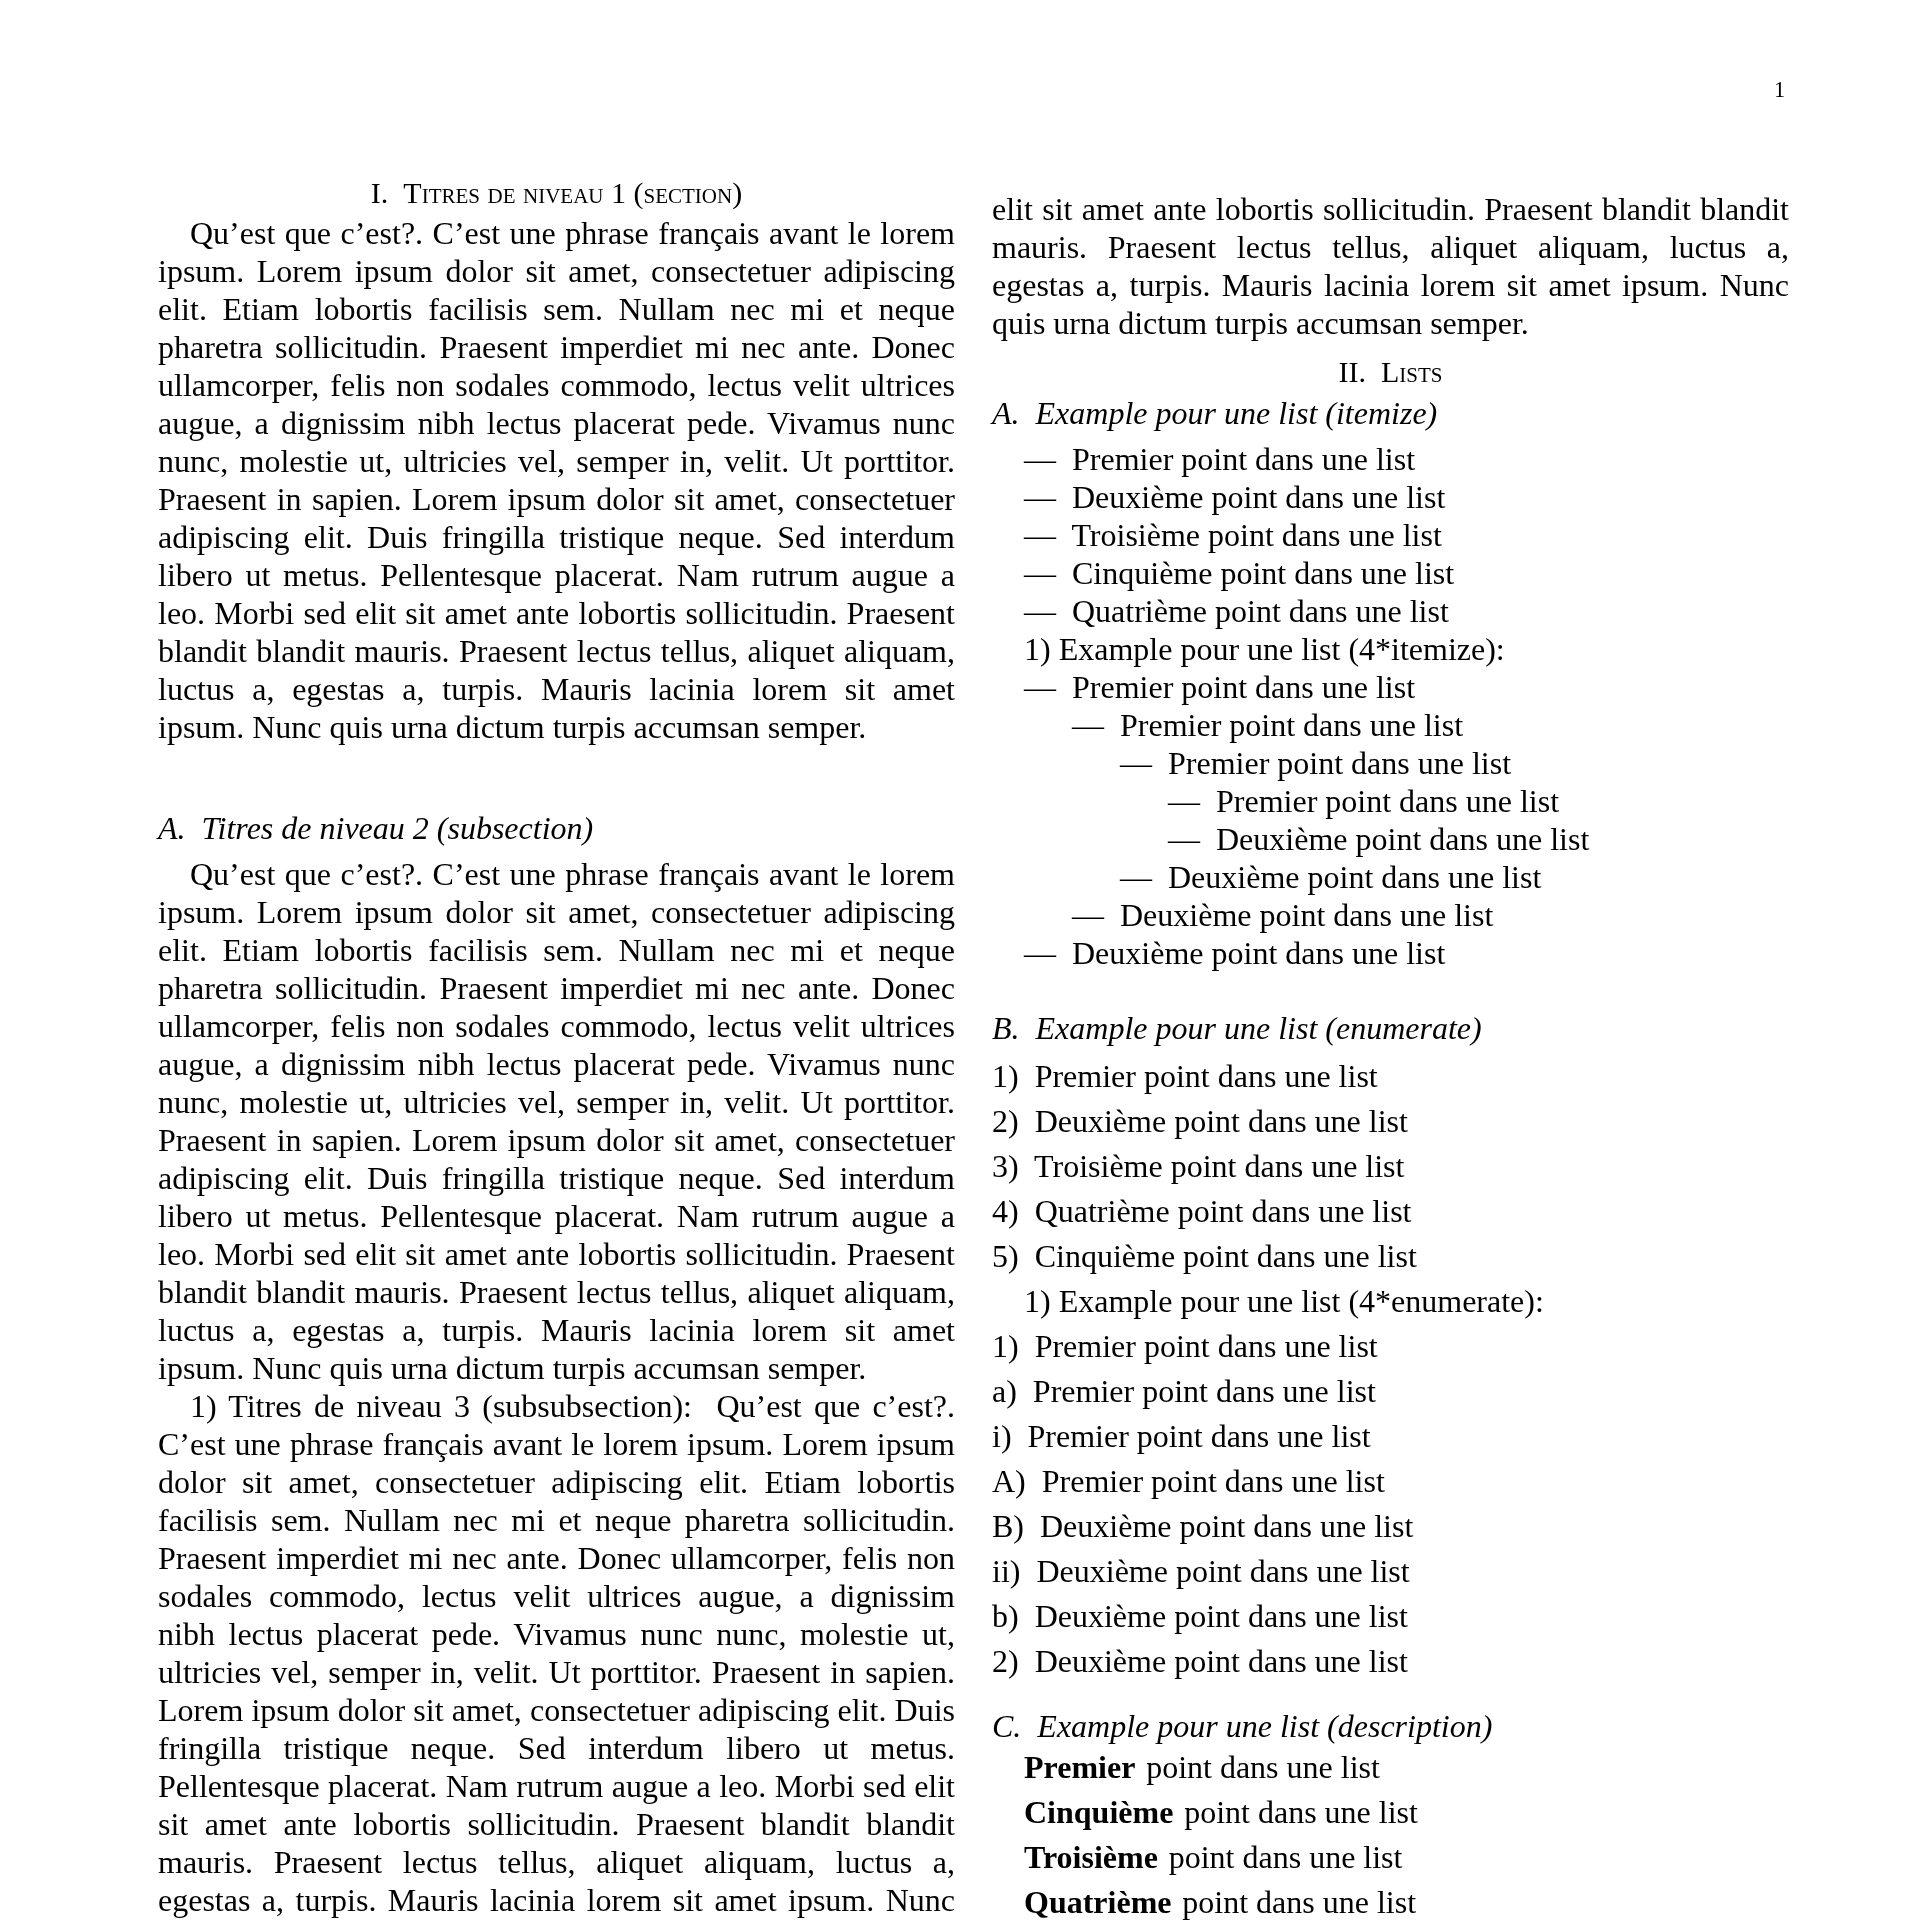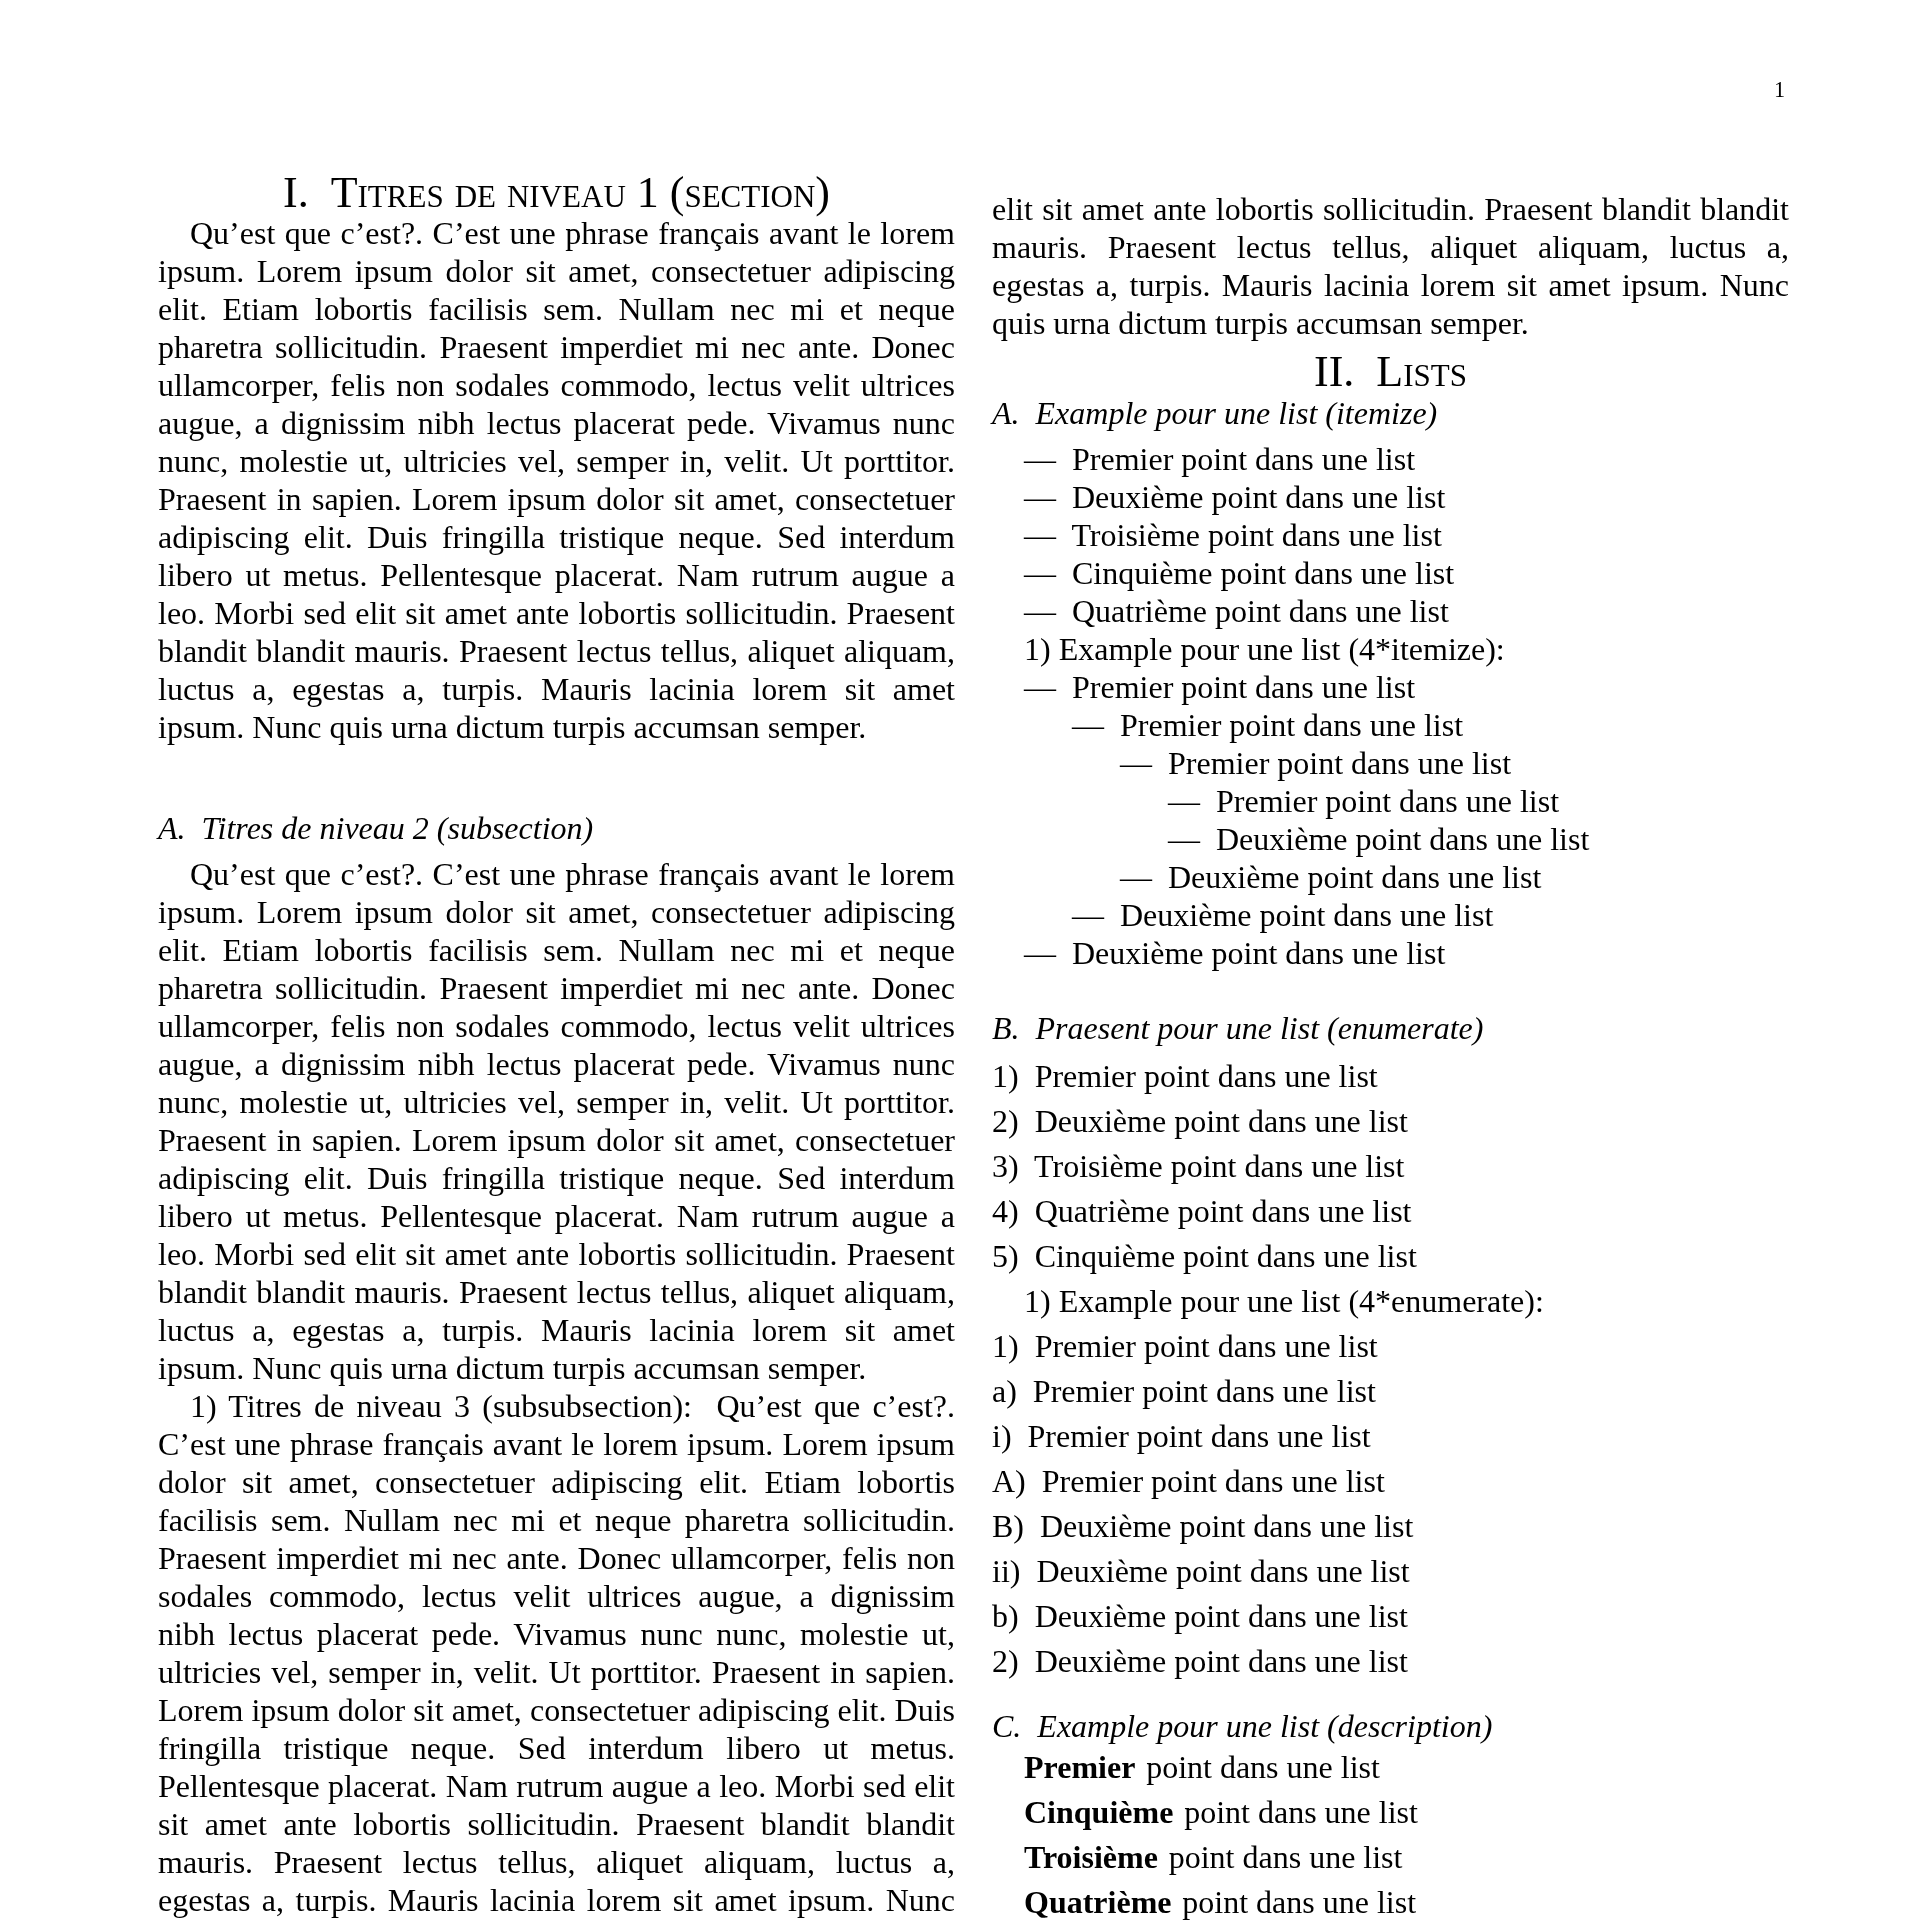--- a/index.html
+++ b/index.html
@@ -4,21 +4,21 @@
 <style>
   html, body { margin:0; padding:0; background:#ffffff; }
   body { width:1965px; height:2543px; position:relative; overflow:hidden;
          font-family:"Liberation Serif", "DejaVu Serif", serif; color:#000; font-size:32px; }
   .pagenum { position:absolute; left:1774px; top:77px; font-size:22.3px; }
   .col { position:absolute; width:797px; }
   .col-left { left:158px; }
   .col-right { left:992px; }
   .p { text-align:justify; line-height:38px; margin:0; text-indent:0; }
   .p.indent { text-indent:32px; }
-  .sec { text-align:center; line-height:38px; font-size:44px; }
+  .sec { text-align:center; line-height:38px; font-size:30px; }
   .sc { font-variant:small-caps; }
   .sub { font-style:italic; line-height:38px; }
   .ital { }
   .li { line-height:38px; white-space:nowrap; }
   .eli { line-height:45px; white-space:nowrap; }
   .dli { line-height:45px; white-space:nowrap; }
   .dli b { font-weight:bold; margin-right:10.8px; }
 </style>
 </head>
 <body>
@@ -68,21 +68,21 @@
     <div class="li" style="padding-left:176px;"><span>—</span>&nbsp; <span>Deuxième point dans une list</span></div>
     <div class="li" style="padding-left:128px;"><span>—</span>&nbsp; <span>Deuxième point dans une list</span></div>
     <div class="li" style="padding-left:80px;"><span>—</span>&nbsp; <span>Deuxième point dans une list</span></div>
     <div class="li" style="padding-left:32px;"><span>—</span>&nbsp; <span>Deuxième point dans une list</span></div>
   </div>
 </div>
 
 <div class="col col-right" style="top:1009px;">
   <div class="sub">
     <span>B.</span>&nbsp;
-    <span>Praesent pour une list (enumerate)</span>
+    <span>Example pour une list (enumerate)</span>
   </div>
   <div style="margin-top:7px;">
     <div class="eli"><span class="mk" style="width:70px;">1)</span>&nbsp; <span>Premier point dans une list</span></div>
     <div class="eli"><span class="mk" style="width:70px;">2)</span>&nbsp; <span>Deuxième point dans une list</span></div>
     <div class="eli"><span class="mk" style="width:70px;">3)</span>&nbsp; <span>Troisième point dans une list</span></div>
     <div class="eli"><span class="mk" style="width:70px;">4)</span>&nbsp; <span>Quatrième point dans une list</span></div>
     <div class="eli"><span class="mk" style="width:70px;">5)</span>&nbsp; <span>Cinquième point dans une list</span></div>
     <div class="eli ital" style="padding-left:32px;">1) Example pour une list (4*enumerate):</div>
     <div class="eli"><span class="mk" style="width:70px;">1)</span>&nbsp; <span>Premier point dans une list</span></div>
     <div class="eli"><span class="mk" style="width:119px;">a)</span>&nbsp; <span>Premier point dans une list</span></div>

